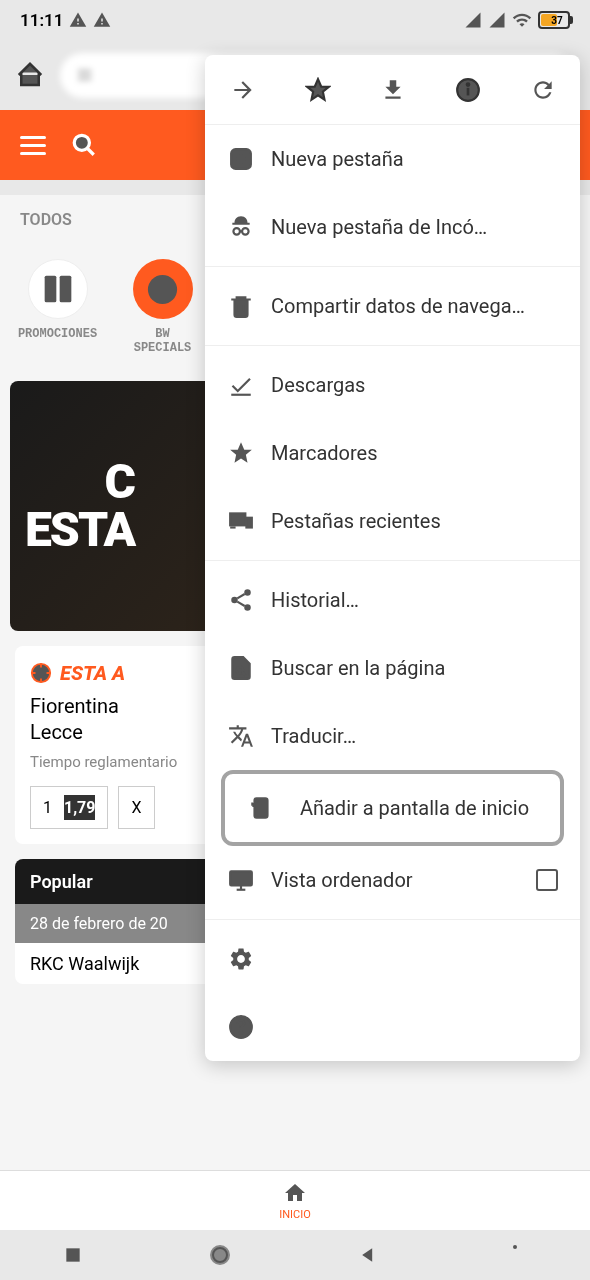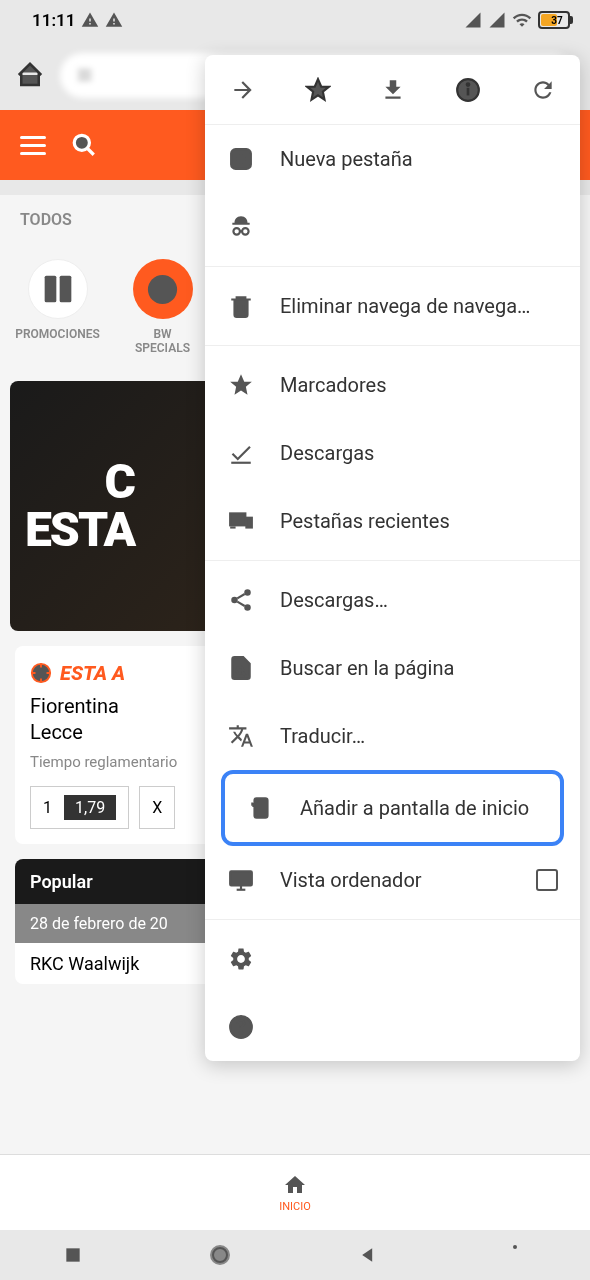--- a/index.html
+++ b/index.html
@@ -16,21 +16,20 @@
       overflow: hidden;
     }
     .status-bar {
       height: 40px;
       display: flex;
       justify-content: space-between;
       align-items: center;
       padding: 0 20px;
       font-size: 17px;
       font-weight: 600;
-      margin-left: 12px;
     }
     .status-left {
       display: flex;
       align-items: center;
       gap: 6px;
     }
     .status-right {
       display: flex;
       align-items: center;
       gap: 6px;
@@ -139,20 +138,21 @@
       display: flex;
       align-items: center;
       justify-content: center;
     }
     .icon-label {
       font-size: 12px;
       color: #888;
       font-weight: 600;
       text-align: center;
       line-height: 1.2;
+      font-family: Liberation Mono, monospace;
     }
     .banner {
       margin: 10px 10px;
       height: 250px;
       background: linear-gradient(135deg, #1a1a1a 0%, #3a2a1a 100%);
       border-radius: 8px;
       position: relative;
       overflow: hidden;
       display: flex;
       align-items: center;
@@ -198,22 +198,22 @@
       border: 1px solid #ccc;
       padding: 8px 12px;
       display: flex;
       gap: 12px;
       align-items: center;
       font-size: 16px;
     }
     .odd-val {
       background: #333;
       color: #fff;
-      padding: 3px 11px;
-      font-weight: 400;
+      padding: 3px 0;
+      font-weight: 700;
     }
     .popular-section {
       margin: 10px 15px;
       border-radius: 8px;
       overflow: hidden;
     }
     .popular-header {
       background: #1a1a1a;
       color: #fff;
       padding: 12px 15px;
@@ -229,21 +229,21 @@
     .popular-match {
       background: #fff;
       padding: 10px 15px;
       font-size: 18px;
     }
     .bottom-nav {
       position: absolute;
       bottom: 50px;
       left: 0;
       right: 0;
-      height: 76px;
+      height: 60px;
       background: #fff;
       display: flex;
       justify-content: space-around;
       align-items: center;
       border-top: 1px solid #ddd;
     }
     .nav-item {
       display: flex;
       flex-direction: column;
       align-items: center;
@@ -285,21 +285,21 @@
     .menu-top-icon {
       width: 30px;
       height: 30px;
       display: flex;
       align-items: center;
       justify-content: center;
     }
     .menu-item {
       display: flex;
       align-items: center;
-      gap: 25px;
+      gap: 16px;
       padding: 20px 22px;
       font-size: 20px;
       color: #333;
     }
     .menu-item-icon {
       width: 28px;
       height: 28px;
       display: flex;
       align-items: center;
       justify-content: center;
@@ -310,23 +310,24 @@
       white-space: nowrap;
       overflow: hidden;
       text-overflow: ellipsis;
     }
     .menu-divider {
       height: 1px;
       background: #eee;
       margin: 5px 0;
     }
     .highlighted {
-      border: 4px solid #3b82f6;
+      border: 4px solid #a3a3a3;
       border-radius: 12px;
       margin: 0 16px;
+      text-align: center;
     }
     .checkbox {
       width: 22px;
       height: 22px;
       border: 2.5px solid #555;
       border-radius: 3px;
     }
     svg {
       fill: #555;
     }
@@ -520,53 +521,54 @@
 
   <div class="menu-item">
     <div class="menu-item-icon">
       <svg width="26" height="26" viewBox="0 0 24 24" fill="#555">
           <path d="M12 2C8 2 6 5 6 8H4v2h16V8h-2c0-3-2-6-6-6z"></path>
           <circle cx="8" cy="16" r="3" fill="none" stroke="#555" stroke-width="2"></circle>
           <circle cx="16" cy="16" r="3" fill="none" stroke="#555" stroke-width="2"></circle>
           <line x1="11" y1="16" x2="13" y2="16" stroke="#555" stroke-width="2"></line>
         </svg>
     </div>
+    <span class="menu-item-text">Nueva pestaña de Incó…</span>
   </div>
 
   <div class="menu-divider"></div>
 
 
   <div class="menu-item">
     <div class="menu-item-icon">
       <svg width="26" height="26" viewBox="0 0 24 24" fill="none" stroke="#555" stroke-width="2">
           <path d="M3 6h18M8 6V4h8v2M6 6v14a2 2 0 002 2h8a2 2 0 002-2V6M10 11v6M14 11v6"></path>
         </svg>
     </div>
-    <span class="menu-item-text">Eliminar navega de navega…</span>
+    <span class="menu-item-text">Compartir datos de navega…</span>
   </div>
 
   <div class="menu-divider"></div>
-
-  <div class="menu-item">
-    <div class="menu-item-icon">
-      <svg width="26" height="26" viewBox="0 0 24 24" fill="#555">
-          <path d="M12 2l3 7h7l-5.5 4.5L18 21l-6-4-6 4 1.5-7.5L2 9h7z"></path>
-        </svg>
-    </div>
-    <span class="menu-item-text">Marcadores</span>
-  </div>
 
   <div class="menu-item">
     <div class="menu-item-icon">
       <svg width="26" height="26" viewBox="0 0 24 24" fill="#555">
           <path d="M9 16.17L4.83 12l-1.42 1.41L9 19 21 7l-1.41-1.41z"></path>
           <rect x="3" y="20" width="18" height="2"></rect>
         </svg>
     </div>
     <span class="menu-item-text">Descargas</span>
+  </div>
+
+  <div class="menu-item">
+    <div class="menu-item-icon">
+      <svg width="26" height="26" viewBox="0 0 24 24" fill="#555">
+          <path d="M12 2l3 7h7l-5.5 4.5L18 21l-6-4-6 4 1.5-7.5L2 9h7z"></path>
+        </svg>
+    </div>
+    <span class="menu-item-text">Marcadores</span>
   </div>
 
   <div class="menu-item">
     <div class="menu-item-icon">
       <svg width="26" height="26" viewBox="0 0 24 24" fill="none" stroke="#555" stroke-width="2">
           <rect x="2" y="5" width="14" height="11"></rect>
           <rect x="17" y="9" width="5" height="9"></rect>
           <line x1="2" y1="18" x2="7" y2="18"></line>
         </svg>
     </div>
@@ -578,21 +580,21 @@
   <div class="menu-item">
     <div class="menu-item-icon">
       <svg width="26" height="26" viewBox="0 0 24 24" fill="#555">
           <circle cx="18" cy="5" r="3"></circle>
           <circle cx="6" cy="12" r="3"></circle>
           <circle cx="18" cy="19" r="3"></circle>
           <line x1="8.59" y1="13.51" x2="15.42" y2="17.49" stroke="#555" stroke-width="2"></line>
           <line x1="15.41" y1="6.51" x2="8.59" y2="10.49" stroke="#555" stroke-width="2"></line>
         </svg>
     </div>
-    <span class="menu-item-text">Descargas…</span>
+    <span class="menu-item-text">Historial…</span>
   </div>
 
   <div class="menu-item">
     <div class="menu-item-icon">
       <svg width="26" height="26" viewBox="0 0 24 24" fill="none" stroke="#555" stroke-width="2">
           <path d="M14 2H6a2 2 0 00-2 2v16a2 2 0 002 2h12a2 2 0 002-2V8l-6-6z"></path>
           <circle cx="11" cy="14" r="3"></circle>
           <line x1="13" y1="16" x2="16" y2="19"></line>
         </svg>
     </div>

